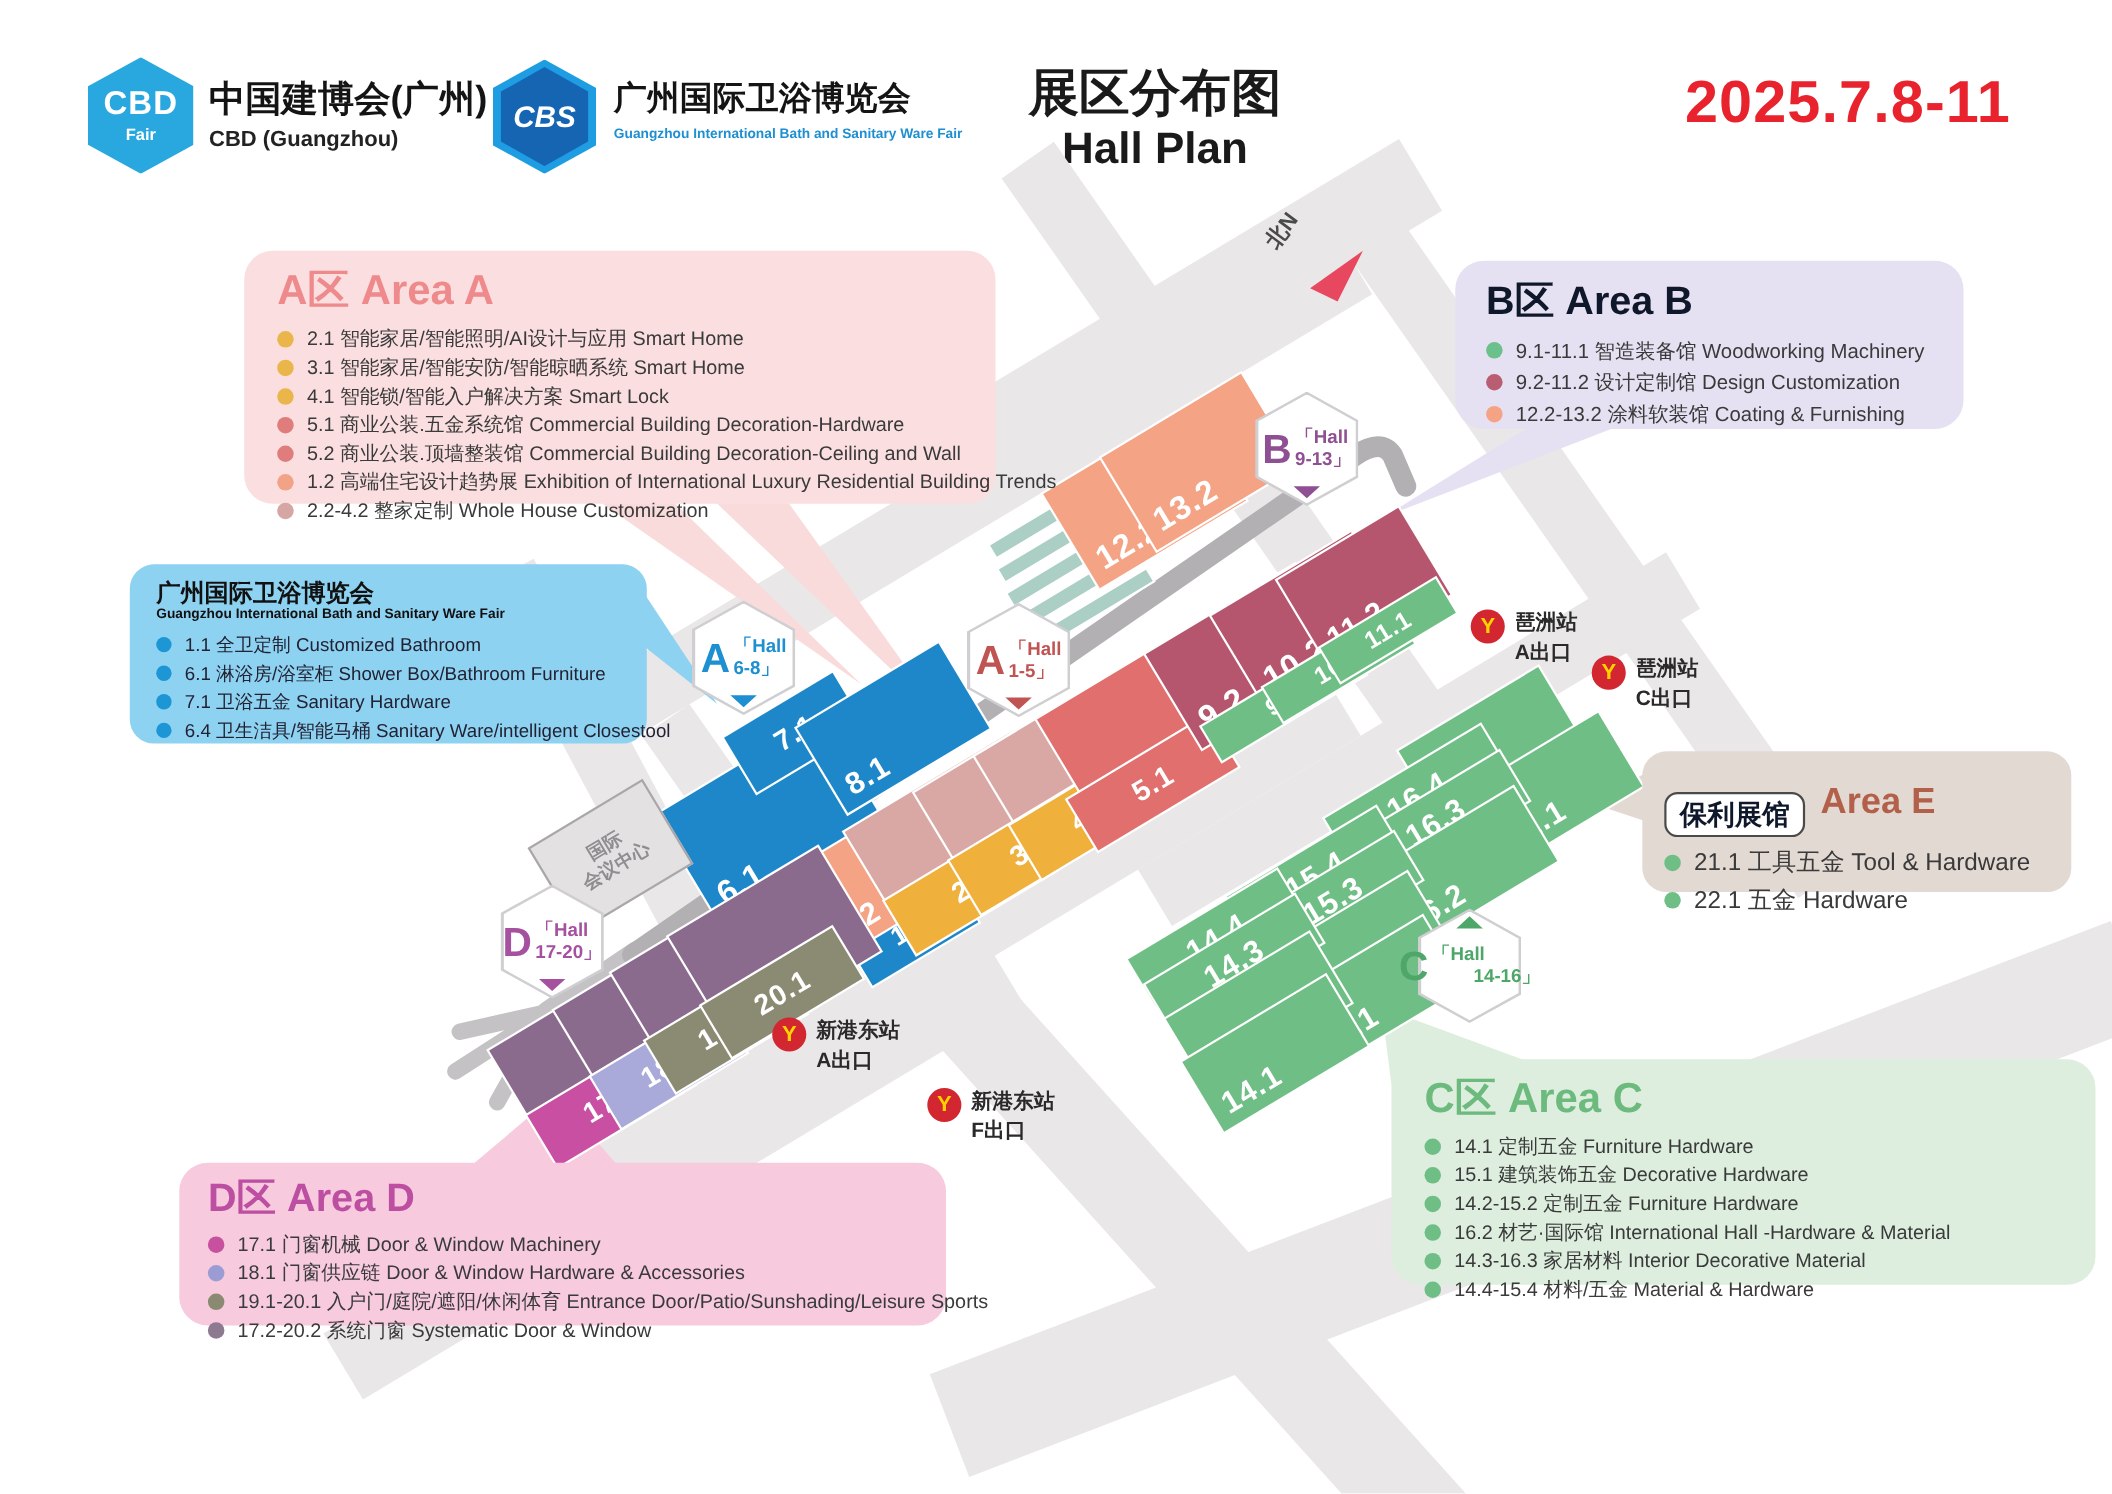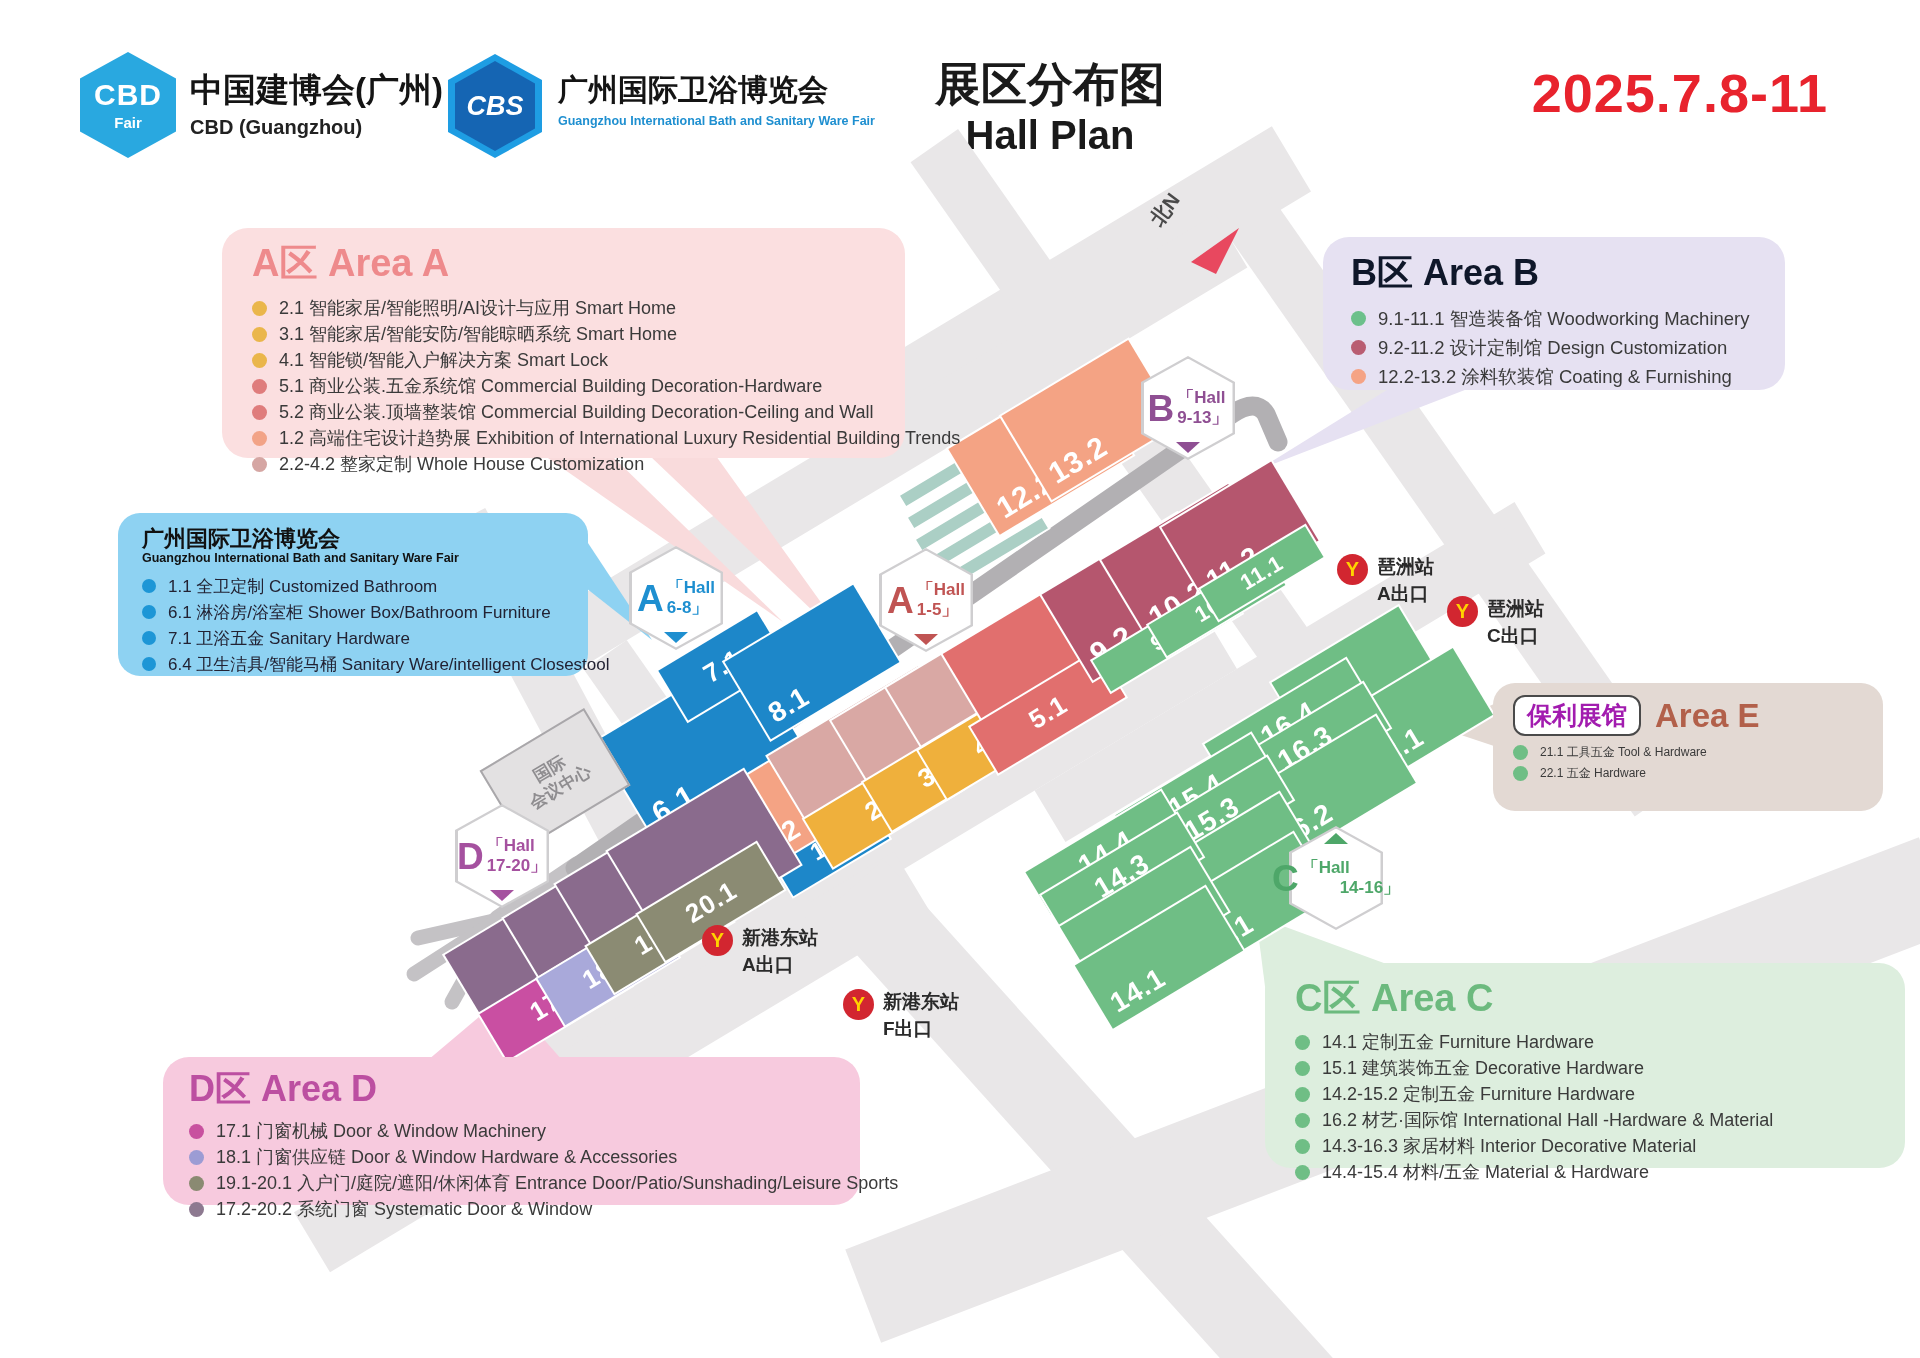--- a/index.html
+++ b/index.html
@@ -71,24 +71,24 @@
   .box-bath .bs{font-size:12.5px;font-weight:800;color:#111;margin-bottom:8px;}
   .box-bath .lg-item{padding:1.5px 0;} .box-bath .lg-text{font-size:17px;color:#223;}
   .box-bath .lg-dot{width:14px;height:14px;}
 
   .box-b{left:1323px;top:237px;width:462px;height:153px;background:#e6e1f2;padding:12px 0 0 28px;}
   .box-b .lg-title{font-size:36px;color:#0f172a;margin-bottom:6px;}
   .box-b .lg-item{padding:2px 0;} .box-b .lg-text{font-size:18.5px;}
 
   .box-e{left:1493px;top:683px;width:390px;height:128px;background:#e3d9d3;border-radius:22px;padding:12px 0 0 20px;}
   .box-e .ehead{display:flex;align-items:center;gap:14px;margin-bottom:6px;}
-  .box-e .badge{background:#fff;border:2.5px solid #4a4a4a;border-radius:12px;color:#a21caf;
-                font-size:25px;font-weight:800;padding:2px 12px;white-space:nowrap;}
+  .box-e .badge{background:#fff;border:2.5px solid #4a4a4a;border-radius:12px;color:#0f172a;
+                font-size:25px;font-weight:800;padding:2px 12px;white-space:nowrap;margin-top:25px;}
   .box-e .lg-title{font-size:33px;color:#b2604a;}
-  .box-e .lg-item{padding:2px 0;} .box-e .lg-text{font-size:12px;}
+  .box-e .lg-item{padding:2px 0;} .box-e .lg-text{font-size:22px;}
 
   .box-c{left:1265px;top:963px;width:640px;height:205px;background:#ddeede;padding:10px 0 0 30px;}
   .box-c .lg-title{font-size:38px;color:#6cba7e;margin-bottom:5px;}
   .box-c .lg-item{padding:1px 0;} .box-c .lg-text{font-size:18px;}
 
   .box-d{left:163px;top:1057px;width:697px;height:148px;background:#f7cade;padding:8px 0 0 26px;}
   .box-d .lg-title{font-size:36px;color:#bc4fa1;margin-bottom:4px;}
   .box-d .lg-item{padding:1px 0;} .box-d .lg-text{font-size:18px;}
 </style>
 </head>

